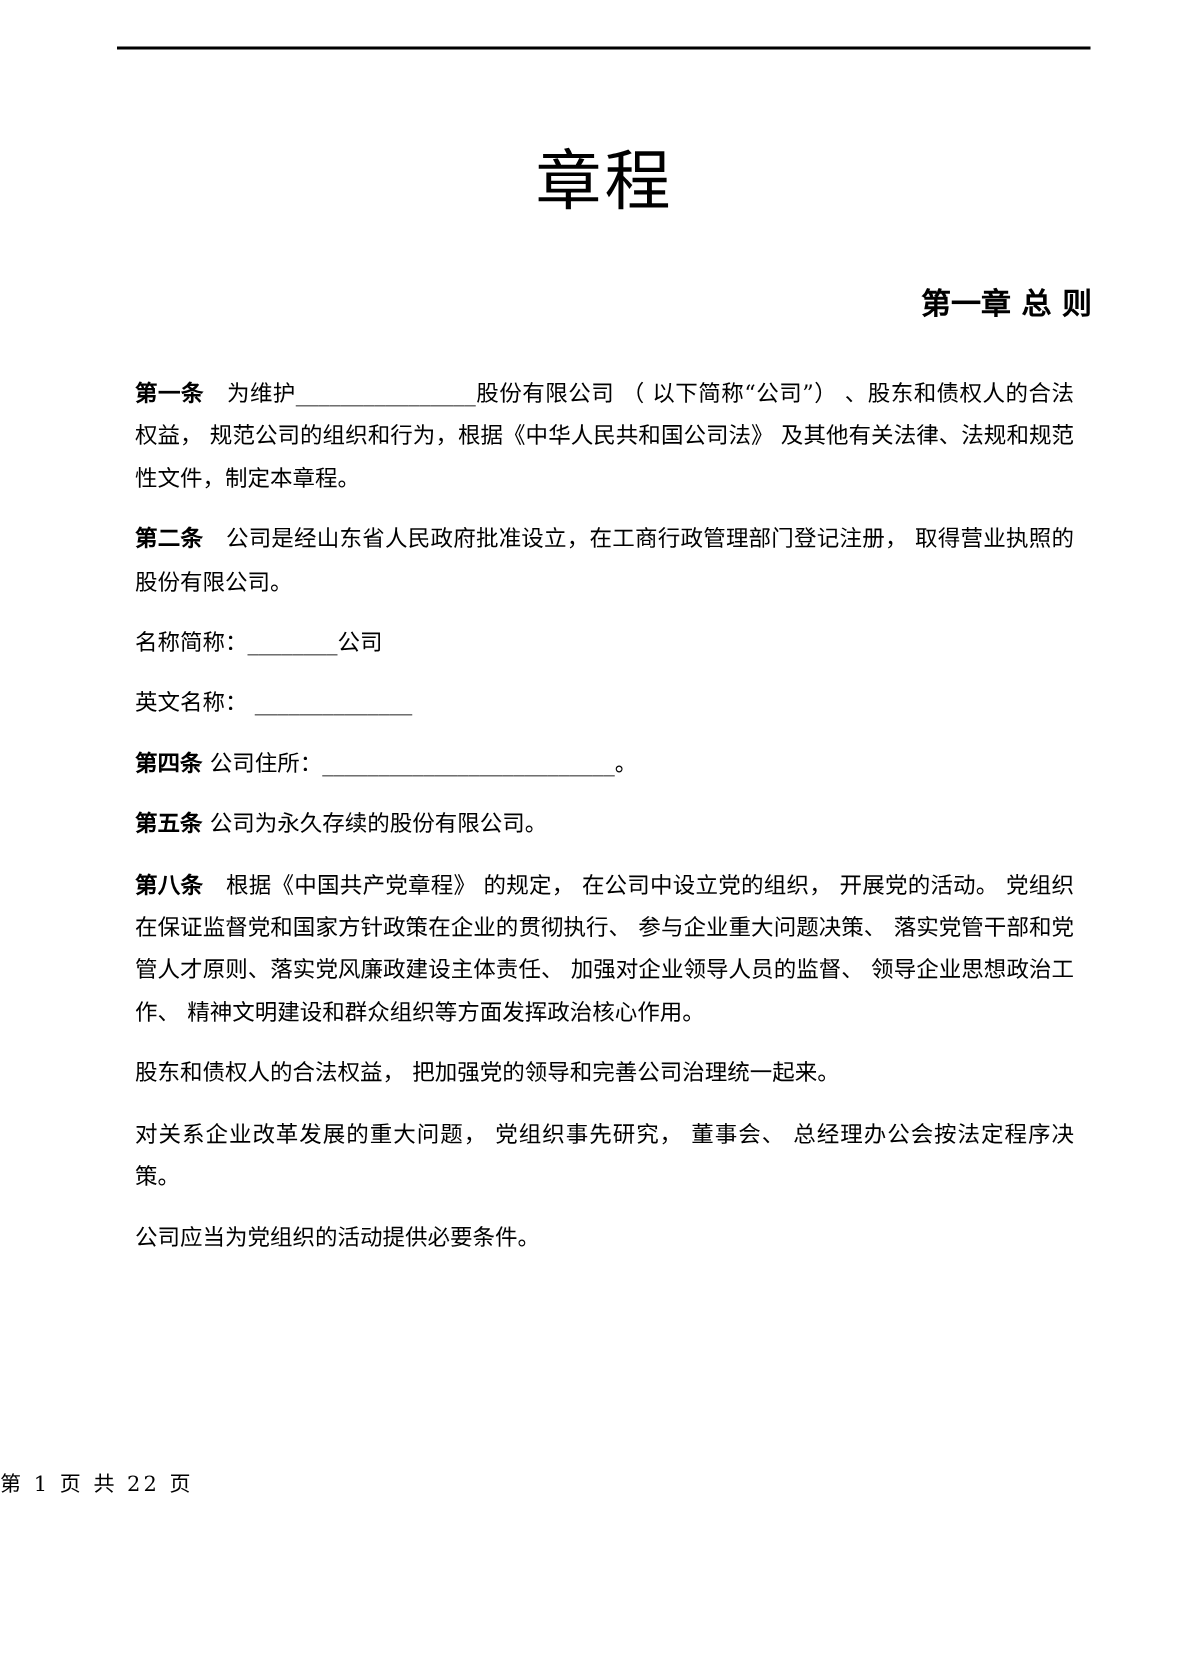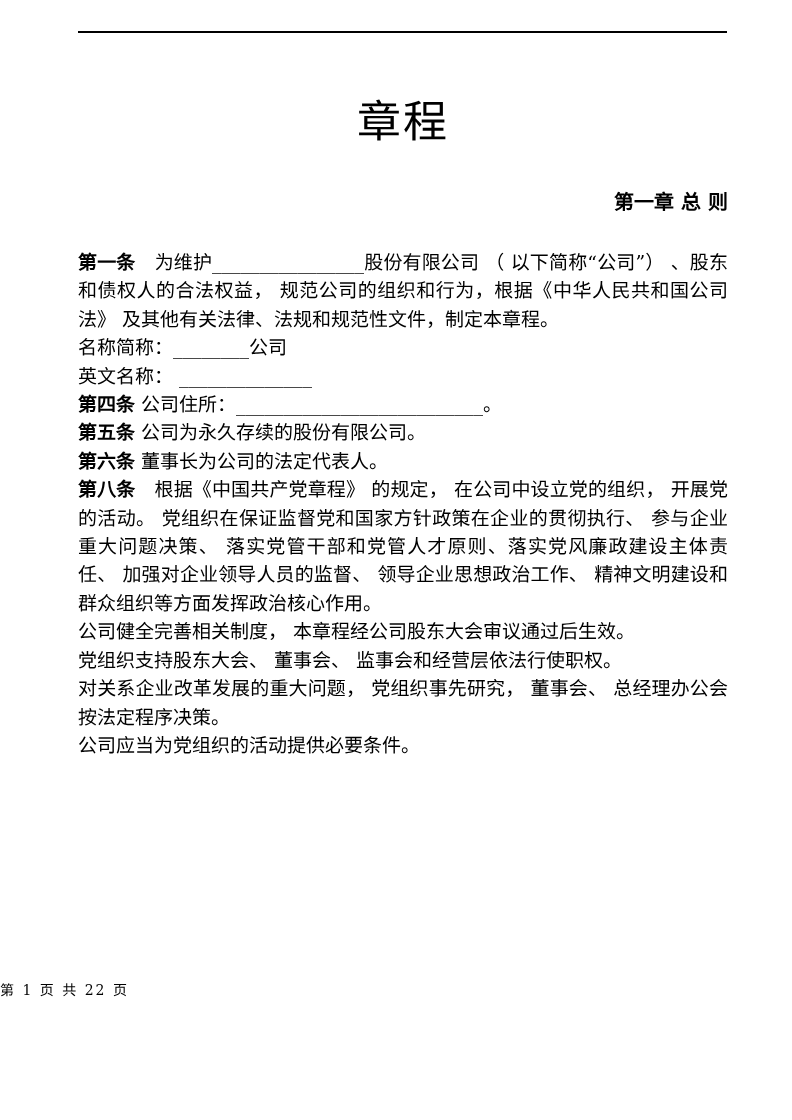--- a/index.html
+++ b/index.html
@@ -49,25 +49,25 @@
   
   .chapter-heading {
     font-size: 20px;
     line-height: 28px;
     font-weight: bold;
     text-align: right;
     margin: 0 0 32px 0;
   }
   
   .para {
-    font-size: 19px;
+    font-size: 15px;
     line-height: 28.4px;
     text-align: justify;
     text-justify: inter-ideograph;
-    margin: 0;
+    margin: 12px;
     word-break: break-all;
   }
   .para .label {
     font-weight: bold;
   }
   
   .footer {
     position: absolute;
     left: 0;
     top: 980px;
@@ -86,28 +86,27 @@
   <div class="header-rule"></div>
 
   <div class="content">
 
     <h1 class="doc-title">章程</h1>
 
     <h2 class="chapter-heading">第一章 总 则</h2>
 
     <div id="articles">
         <p class="para"><span class="label">第一条</span><span style="white-space: pre;">　</span><span>为维护________________股份有限公司 （ 以下简称“公司”） 、股东和债权人的合法权益， 规范公司的组织和行为，根据《中华人民共和国公司法》 及其他有关法律、法规和规范性文件，制定本章程。</span></p>
+        <p class="para"><span class="label">第二条</span><span style="white-space: pre;">　</span><span>公司是经山东省人民政府批准设立，在工商行政管理部门登记注册， 取得营业执照的股份有限公司。</span></p>
         <p class="para"><span>名称简称：________公司</span></p>
         <p class="para"><span>英文名称： ______________</span></p>
         <p class="para"><span class="label">第四条</span><span style="white-space: pre;"> </span><span>公司住所：__________________________。</span></p>
         <p class="para"><span class="label">第五条</span><span style="white-space: pre;"> </span><span>公司为永久存续的股份有限公司。</span></p>
-        <p class="para"><span class="label">第六条</span><span style="white-space: pre;"> </span><span>董事长为公司的法定代表人。</span></p>
         <p class="para"><span class="label">第八条</span><span style="white-space: pre;">　</span><span>根据《中国共产党章程》 的规定， 在公司中设立党的组织， 开展党的活动。 党组织在保证监督党和国家方针政策在企业的贯彻执行、 参与企业重大问题决策、 落实党管干部和党管人才原则、落实党风廉政建设主体责任、 加强对企业领导人员的监督、 领导企业思想政治工作、 精神文明建设和群众组织等方面发挥政治核心作用。</span></p>
-        <p class="para"><span>公司健全完善相关制度， 本章程经公司股东大会审议通过后生效。</span></p>
-        <p class="para"><span>党组织支持股东大会、 董事会、 监事会和经营层依法行使职权。</span></p>
+        <p class="para"><span>股东和债权人的合法权益， 把加强党的领导和完善公司治理统一起来。</span></p>
         <p class="para"><span>对关系企业改革发展的重大问题， 党组织事先研究， 董事会、 总经理办公会按法定程序决策。</span></p>
         <p class="para"><span>公司应当为党组织的活动提供必要条件。</span></p>
       </div>
 
   </div>
 
   <div class="footer">
     <span>第 1 页 共 22 页</span>
   </div>
 

